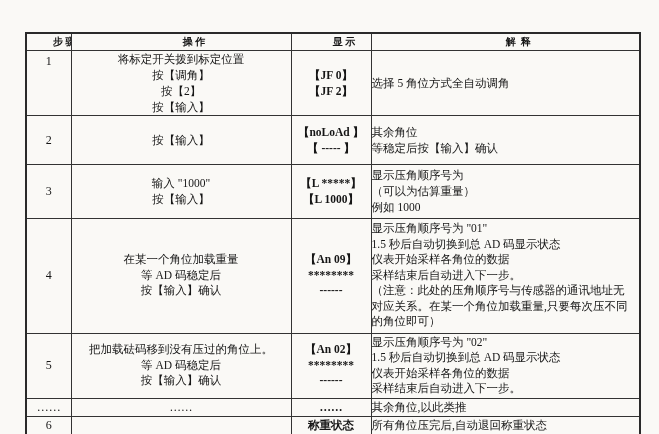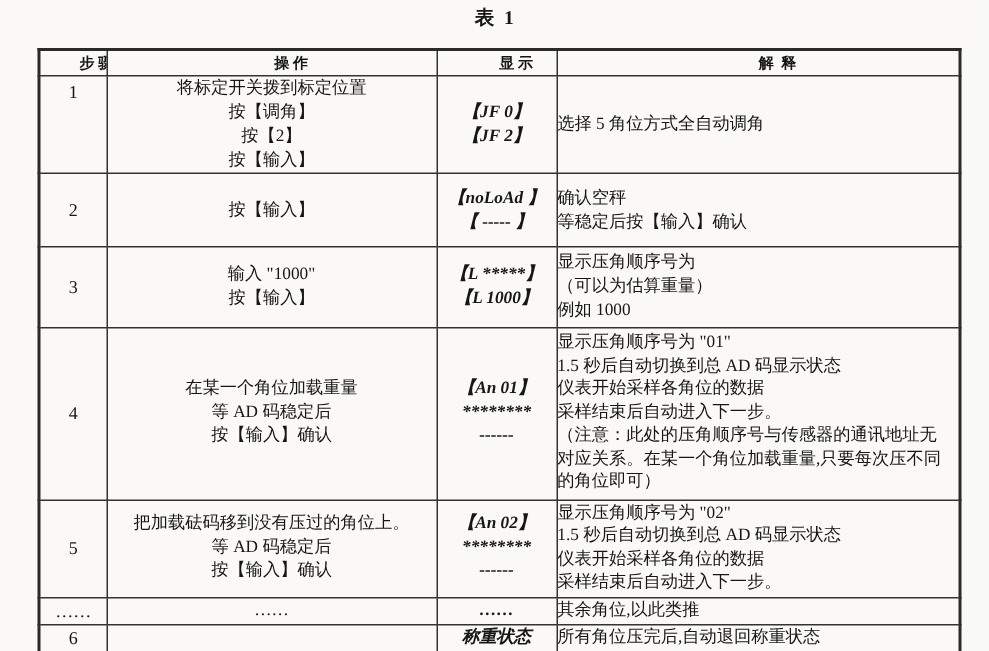--- a/index.html
+++ b/index.html
@@ -36,41 +36,40 @@
   }
   .line {
     display:block;
     white-space:pre;
     line-height:16px;
     font-size:11.5px;
   }
   .c-step { text-align:center; }
   .c-step .line { font-size:12px; }
   .c-op  { text-align:center; padding-left:13px; padding-right:4px; }
-  .c-disp{ text-align:center;font-style:italic; }
+  .c-disp{ text-align:center; }
   .c-disp .line { font-weight:bold; }
   .c-expl{ text-align:left; padding-left:7px; padding-right:4px; }
   tr.r-h { height:17px; }
   tr.r0 { height:63px; }
   tr.r1 { height:49px; }
   tr.r2 { height:54px; }
   tr.r3 { height:115px; }
   tr.r3 .line { line-height:15.5px; }
   tr.r4 { height:65px; }
   tr.r4 .line { line-height:15.5px; }
   tr.r5 { height:18px; }
   tr.r5 .line { line-height:14px; }
   tr.r6 { height:19px; }
   tr.r0 .c-step { vertical-align:top; padding-top:2px; }
 </style>
 </head>
 <body>
 
 <div class="page">
-  <div class="title">表  1</div>
 
   <table class="steps">
     <colgroup>
       <col style="width:45px">
         <col style="width:220px">
         <col style="width:80px">
         <col style="width:269px">
     </colgroup>
     <thead>
       <tr class="r-h">
@@ -106,21 +105,21 @@
           <span class="line">2</span>
         </td>
         <td class="c-op">
           <span class="line">按【输入】</span>
         </td>
         <td class="c-disp">
           <span class="line">【noLoAd 】</span>
           <span class="line">【 ----- 】</span>
         </td>
         <td class="c-expl">
-          <span class="line">确认空秤</span>
+          <span class="line">其余角位</span>
           <span class="line">等稳定后按【输入】确认</span>
         </td>
       </tr>
 
       <tr class="r2">
         <td class="c-step">
           <span class="line">3</span>
         </td>
         <td class="c-op">
           <span class="line">输入 "1000"</span>
@@ -140,21 +139,21 @@
       <tr class="r3">
         <td class="c-step">
           <span class="line">4</span>
         </td>
         <td class="c-op">
           <span class="line">在某一个角位加载重量</span>
           <span class="line">等 AD 码稳定后</span>
           <span class="line">按【输入】确认</span>
         </td>
         <td class="c-disp">
-          <span class="line">【An 01】</span>
+          <span class="line">【An 09】</span>
           <span class="line">********</span>
           <span class="line">------</span>
         </td>
         <td class="c-expl">
           <span class="line">显示压角顺序号为 "01"</span>
           <span class="line">1.5 秒后自动切换到总 AD 码显示状态</span>
           <span class="line">仪表开始采样各角位的数据</span>
           <span class="line">采样结束后自动进入下一步。</span>
           <span class="line">（注意：此处的压角顺序号与传感器的通讯地址无</span>
           <span class="line">对应关系。在某一个角位加载重量,只要每次压不同</span>

